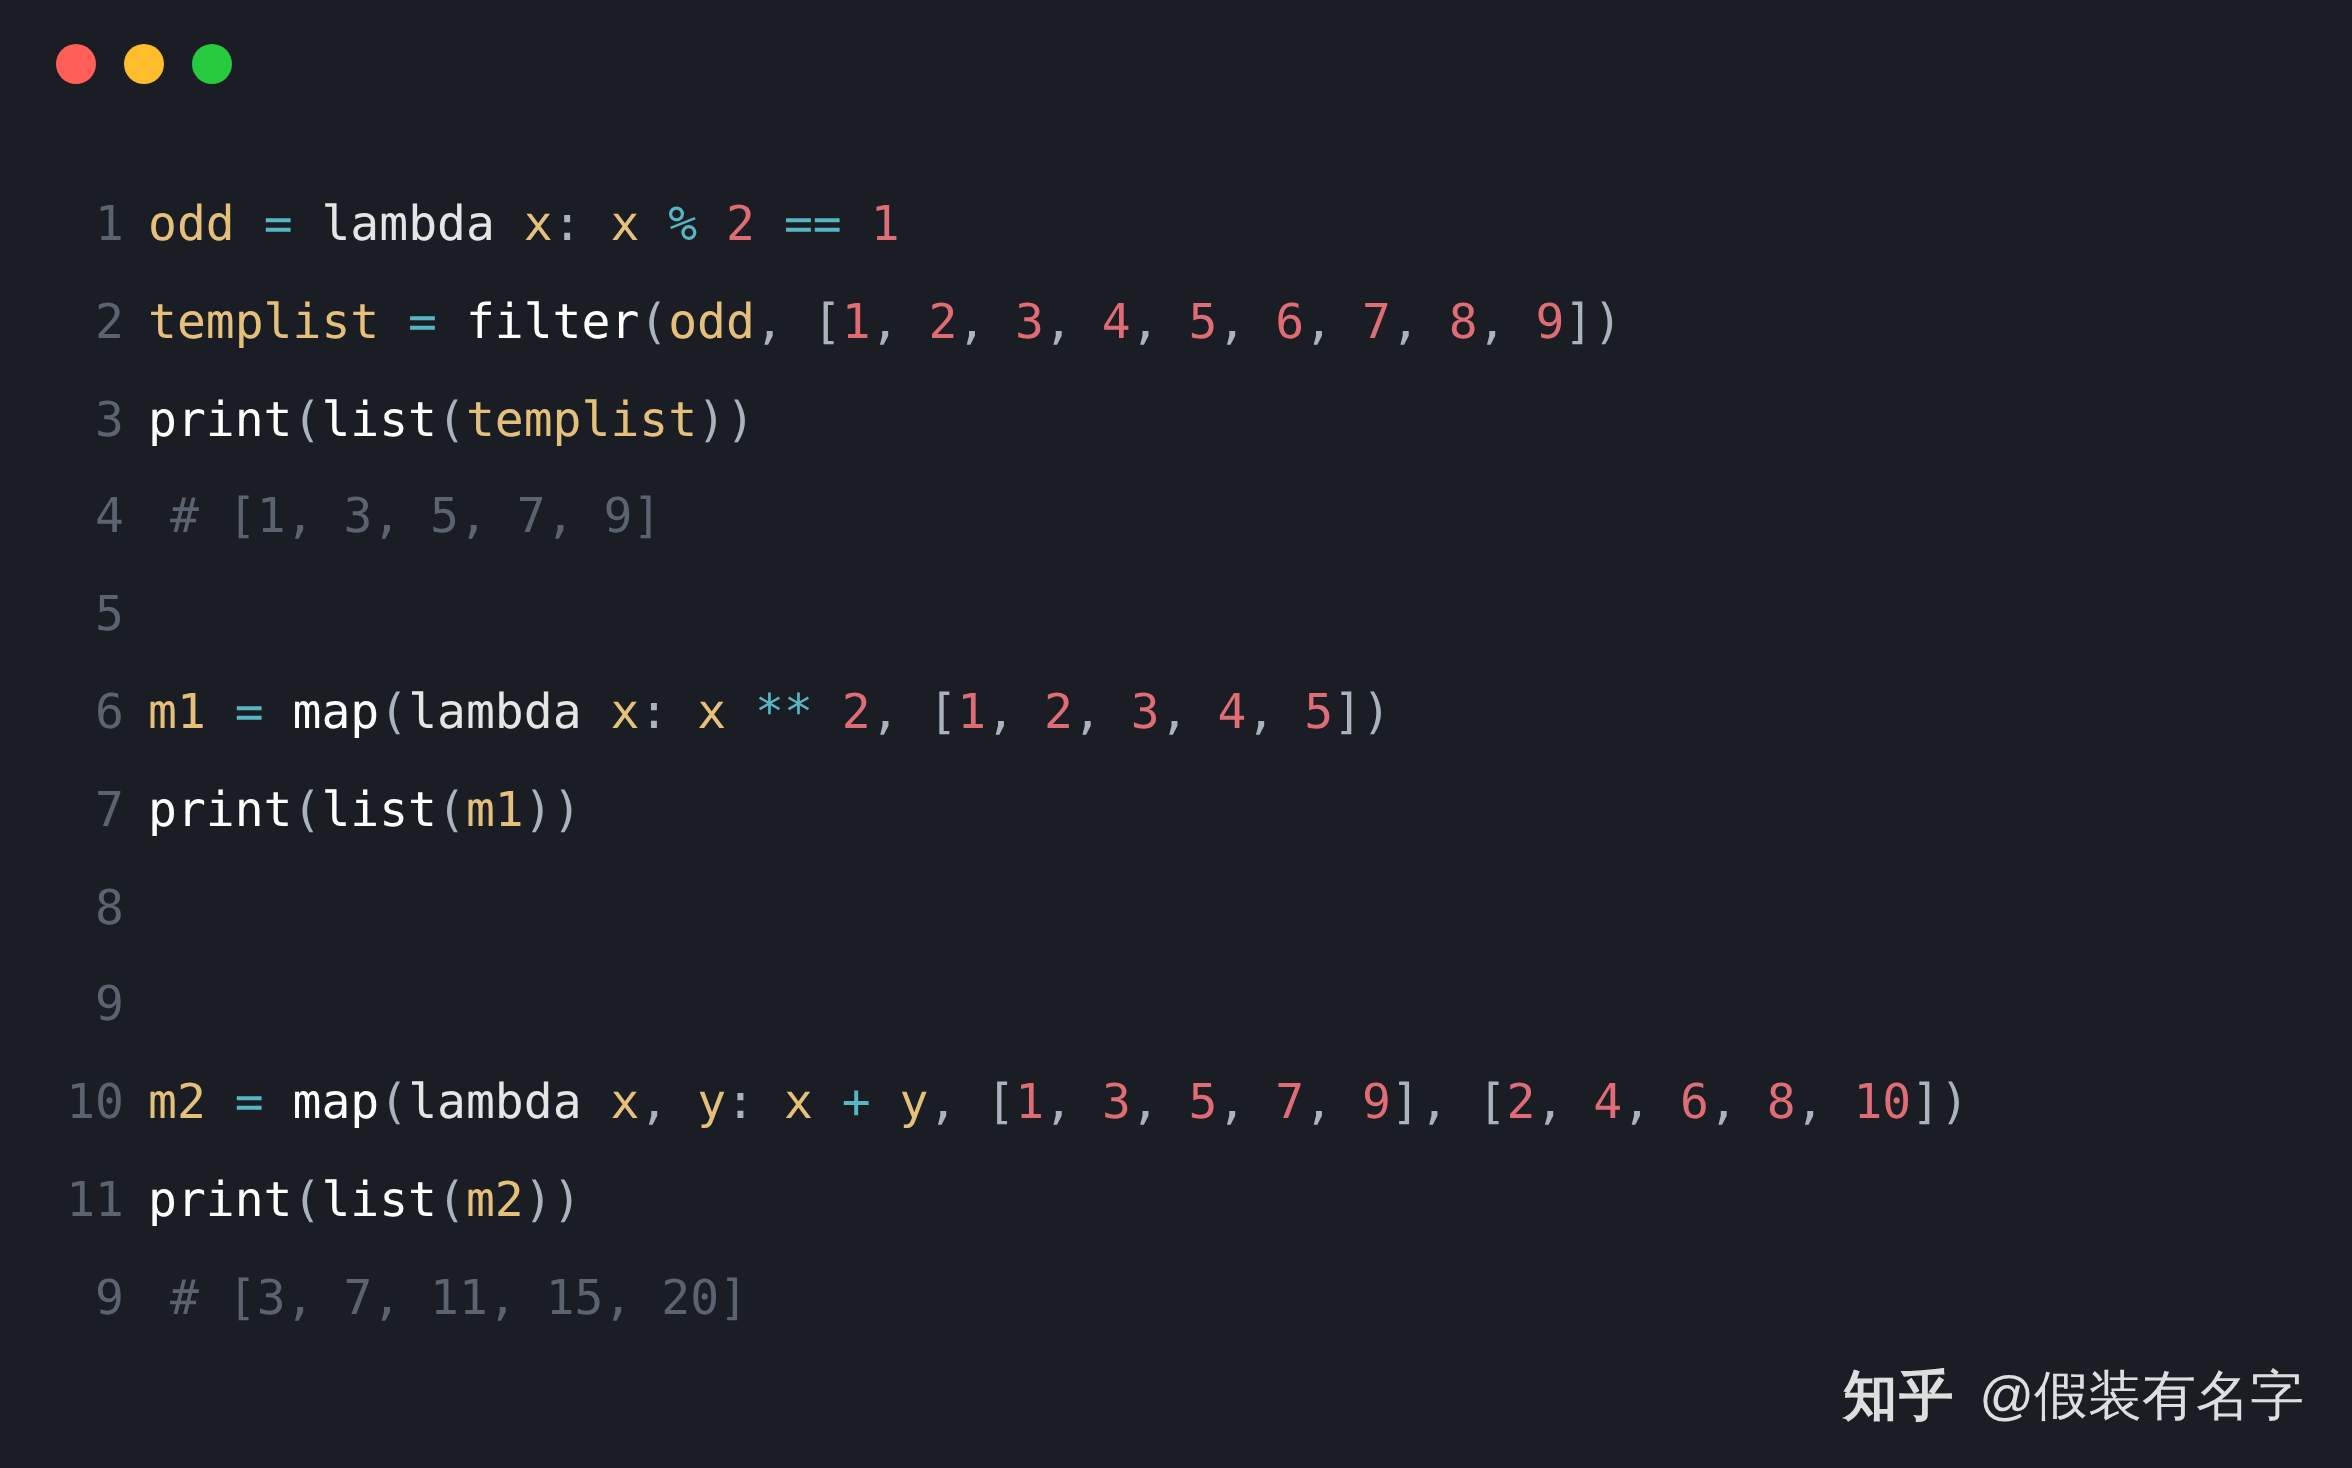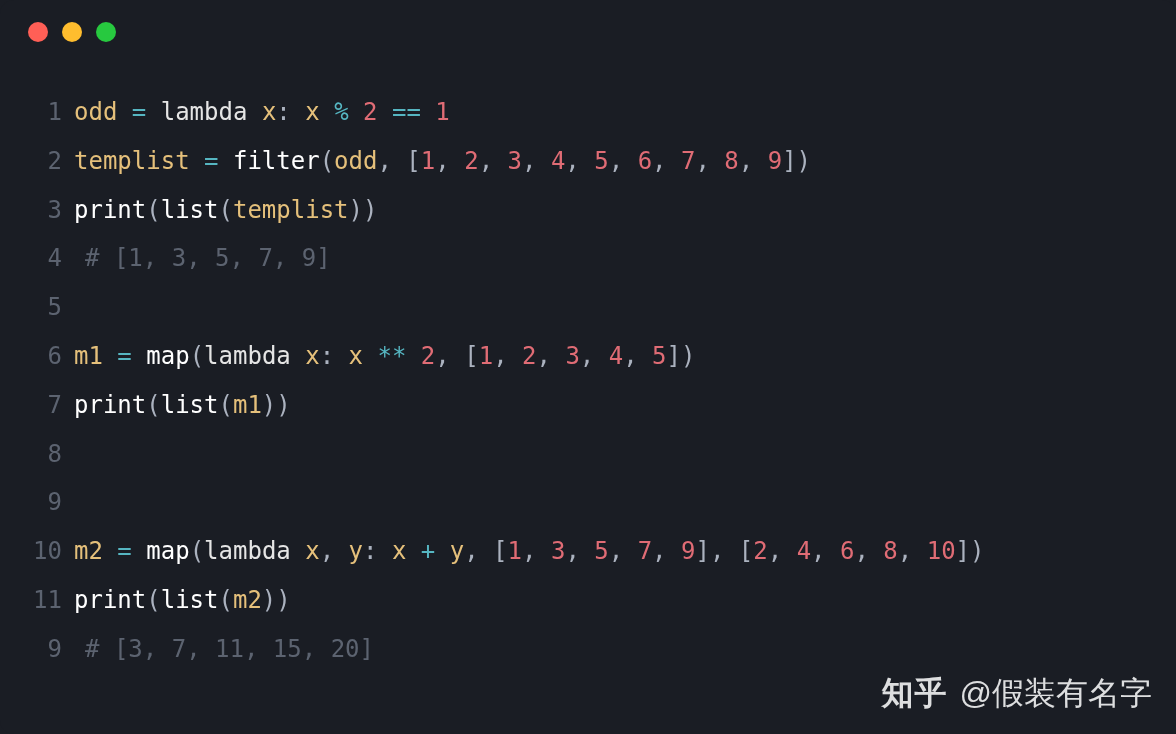--- a/index.html
+++ b/index.html
@@ -64,21 +64,21 @@
   .tok-numred  { color: #e06c75; }     
   .tok-comment { color: #5c6370; margin-left: 11px; }
   .tok-punct   { color: #abb2bf; }
 
   .watermark {
     position: absolute;
     bottom: 18px;
     right: 24px;
     color: #e8e9ea;
     font-family: -apple-system, "PingFang SC", "Microsoft YaHei", sans-serif;
-    font-size: 32px;
+    font-size: 27px;
     display: flex;
     align-items: center;
     gap: 12px;
     opacity: 0.95;
   }
   .watermark .zhihu-logo {
     font-weight: 700;
     letter-spacing: 1px;
   }
 </style>

